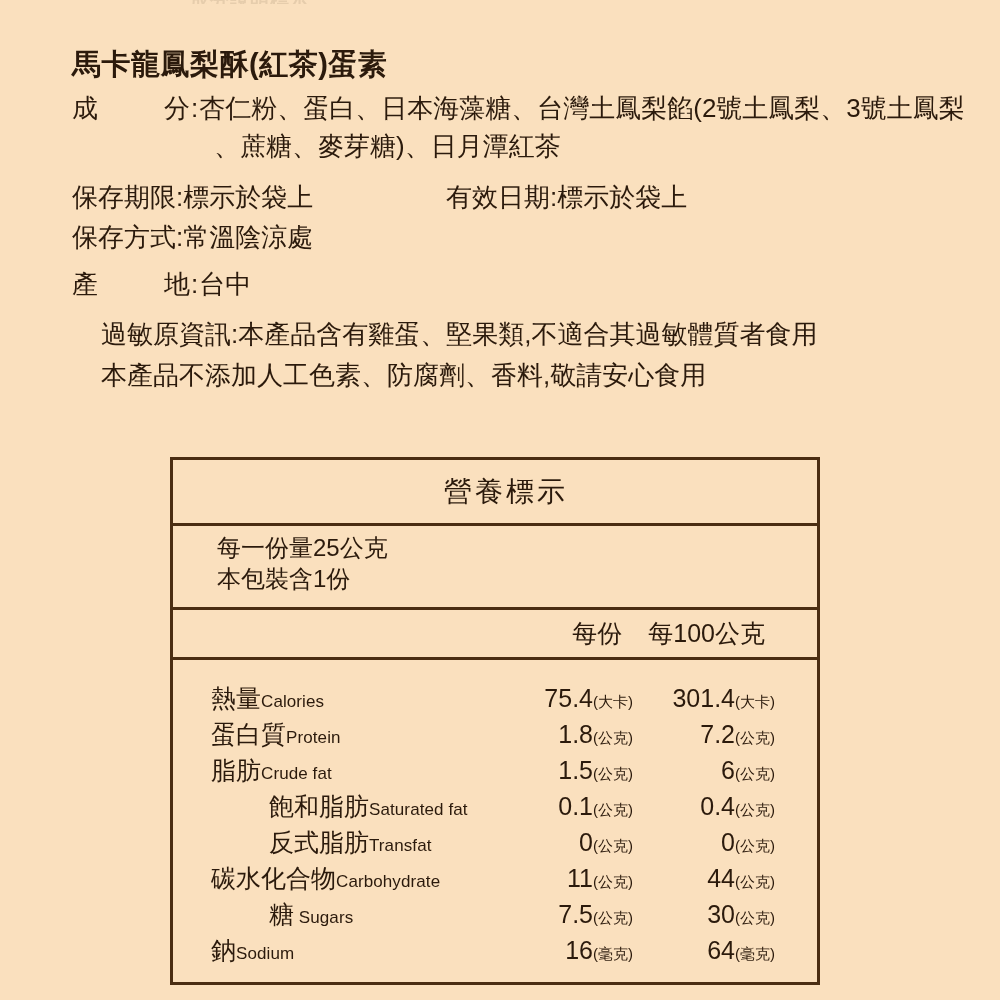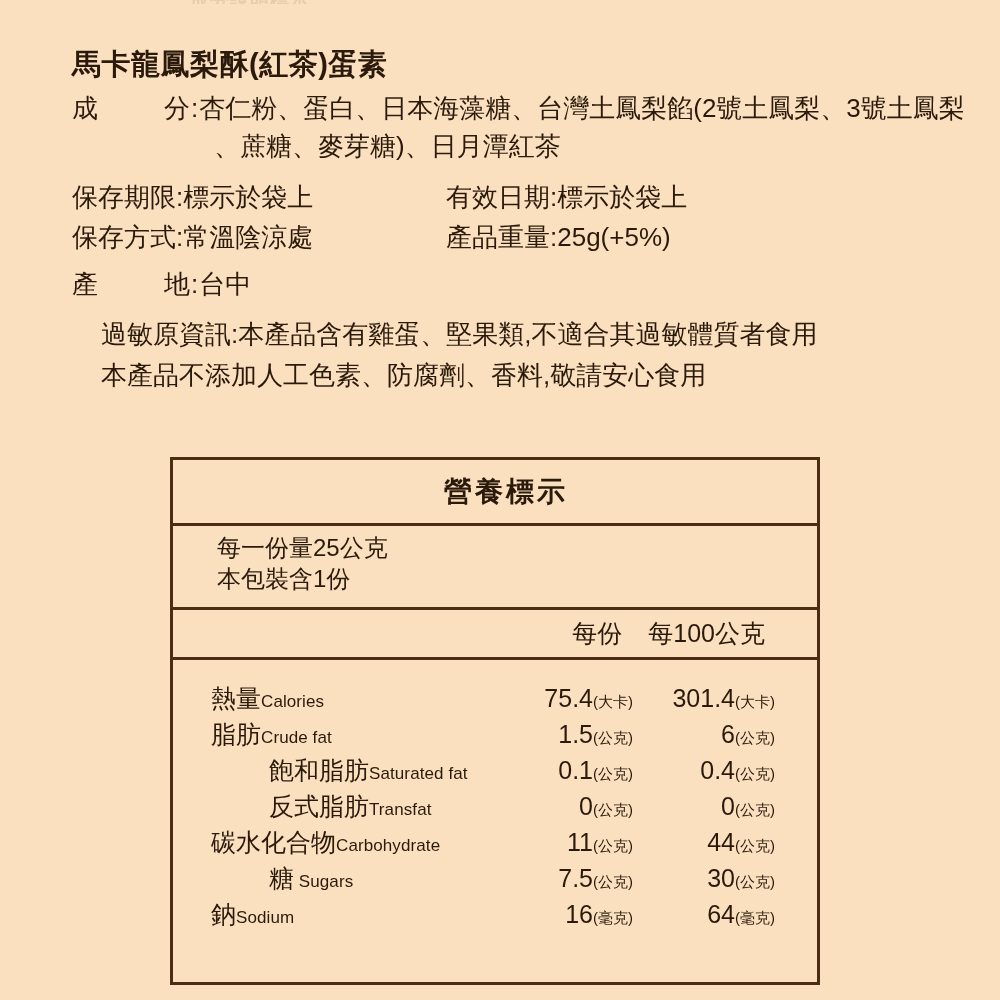--- a/index.html
+++ b/index.html
@@ -122,21 +122,21 @@
     box-sizing: border-box;
     border-bottom: 3px solid #4a2d12;
   }
   .nt-title {
     height: 66px;
     display: flex;
     align-items: center;
     justify-content: center;
     padding-left: 22px;
     font-size: 28px;
-    font-weight: bold;
+    font-weight: normal;
     letter-spacing: 3px;
   }
   .nt-serving {
     padding: 7px 0 13px 44px;
     font-size: 24px;
     line-height: 1.28;
   }
   .nt-serving div { white-space: nowrap; }
 
   .nt-colhead {
@@ -206,23 +206,20 @@
     </span>
     <span class="col-b">
       <span>有效日期</span><span>:</span><span>標示於袋上</span>
     </span>
   </div>
 
   <div class="two-col">
     <span class="col-a">
       <span>保存方式</span><span>:</span><span>常溫陰涼處</span>
     </span>
-    <span class="col-b">
-      <span>產品重量</span><span>:</span><span>25g(+5%)</span>
-    </span>
   </div>
 
   <div class="gap-sm"></div>
 
   <div class="info-row">
     <span class="lbl-spread">
       <span>產</span>
       <span>地</span>
     </span>
     <span class="colon">:</span>
@@ -253,20 +250,25 @@
     <span>每100公克</span>
   </div>
 
   <div class="nt-body">
       <div class="nt-row">
         <div class="nt-name"><span class="zh">熱量</span><span class="en">Calories</span></div>
         <div class="nt-val "><span class="nt-num">75.4</span><span class="nt-unit">(大卡)</span></div>
         <div class="nt-val per100"><span class="nt-num">301.4</span><span class="nt-unit">(大卡)</span></div>
       </div>
       <div class="nt-row">
+        <div class="nt-name"><span class="zh">蛋白質</span><span class="en">Protein</span></div>
+        <div class="nt-val "><span class="nt-num">1.8</span><span class="nt-unit">(公克)</span></div>
+        <div class="nt-val per100"><span class="nt-num">7.2</span><span class="nt-unit">(公克)</span></div>
+      </div>
+      <div class="nt-row">
         <div class="nt-name"><span class="zh">脂肪</span><span class="en">Crude fat</span></div>
         <div class="nt-val "><span class="nt-num">1.5</span><span class="nt-unit">(公克)</span></div>
         <div class="nt-val per100"><span class="nt-num">6</span><span class="nt-unit">(公克)</span></div>
       </div>
       <div class="nt-row">
         <div class="nt-name indent"><span class="zh">飽和脂肪</span><span class="en">Saturated fat</span></div>
         <div class="nt-val "><span class="nt-num">0.1</span><span class="nt-unit">(公克)</span></div>
         <div class="nt-val per100"><span class="nt-num">0.4</span><span class="nt-unit">(公克)</span></div>
       </div>
       <div class="nt-row">

